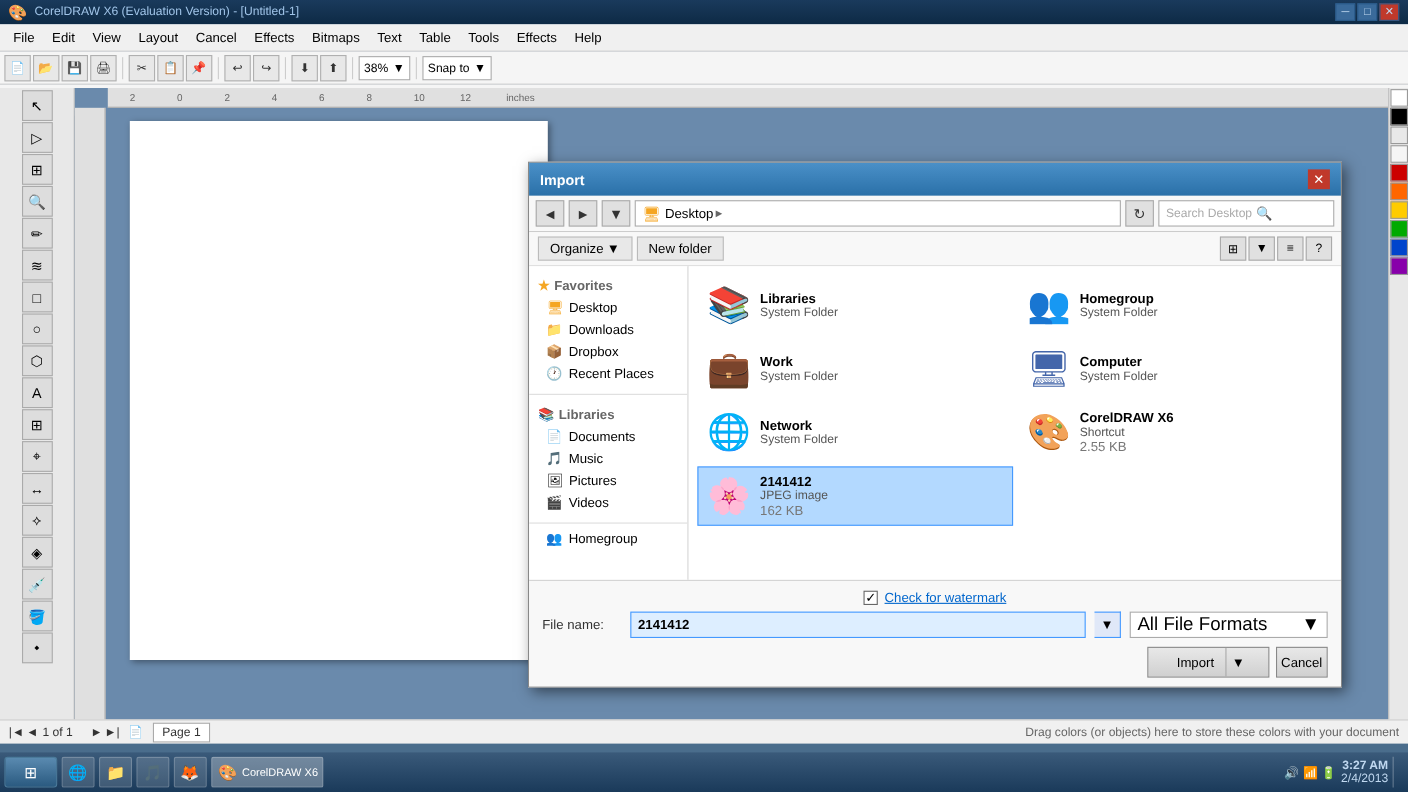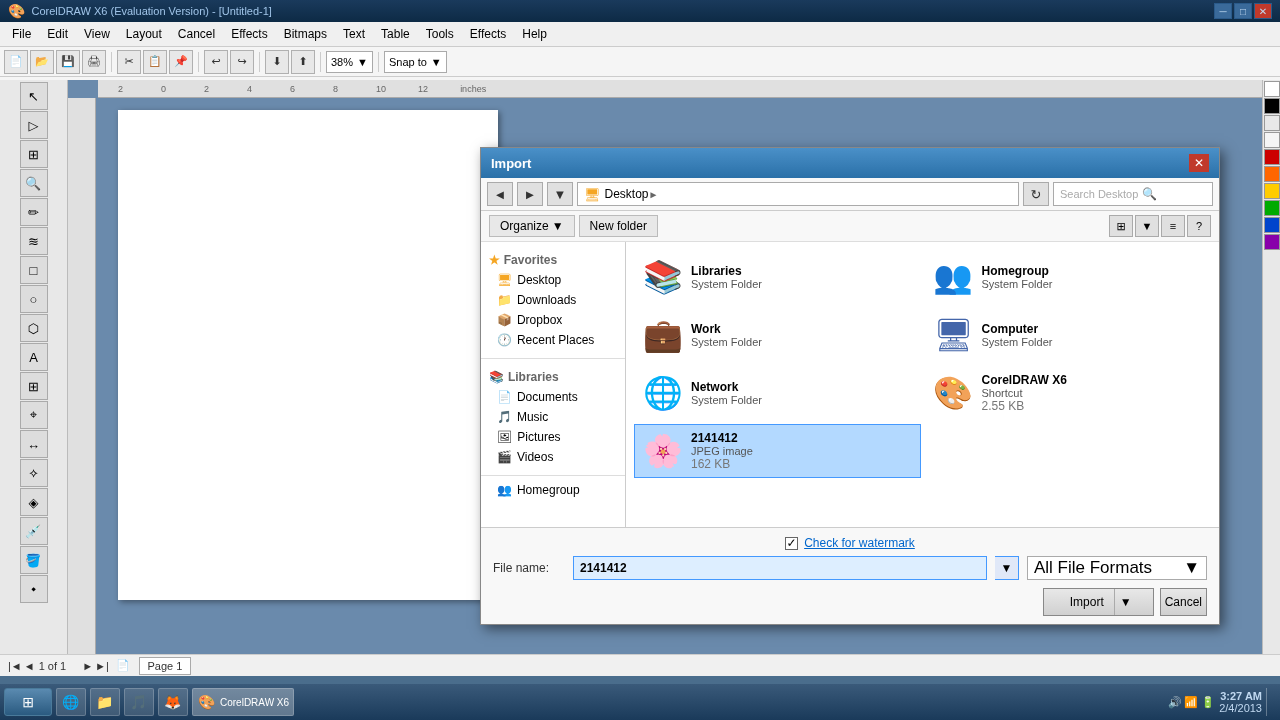--- a/index.html
+++ b/index.html
@@ -638,20 +638,21 @@
 
 <div class="status-bar" style="bottom:44px;">
   <span style="margin-right:2px;">|◄</span>
   <span style="margin-right:4px;">◄</span>
   <span style="margin-right:16px;">1 of 1</span>
   <span style="margin-right:2px;">►</span>
   <span style="margin-right:8px;">►|</span>
   <span style="margin-right:8px;">📄</span>
   <span style="background:#fff; padding:2px 8px; border:1px solid #aaa; margin-right:8px;">Page 1</span>
   <span style="flex:1;"></span>
+  <span style="color:#666;">Drag colors (or objects) here to store these colors with your document</span>
 </div>
 
 <div class="status-bar-bottom">
   <span style="margin-right:8px;">(-8.917, 12.375)</span>
   <span>▶</span>
   <span style="flex:1;"></span>
   <span style="color:#666; font-size:10px;">Document color profiles: RGB: sRGB IEC61966-2.1; CMYK: U.S. Web Coated (SWOP) v2; Grayscale: Dot Gain 20%</span>
   <span style="margin-left:4px; color:#0066cc;">►</span>
 </div>
 

